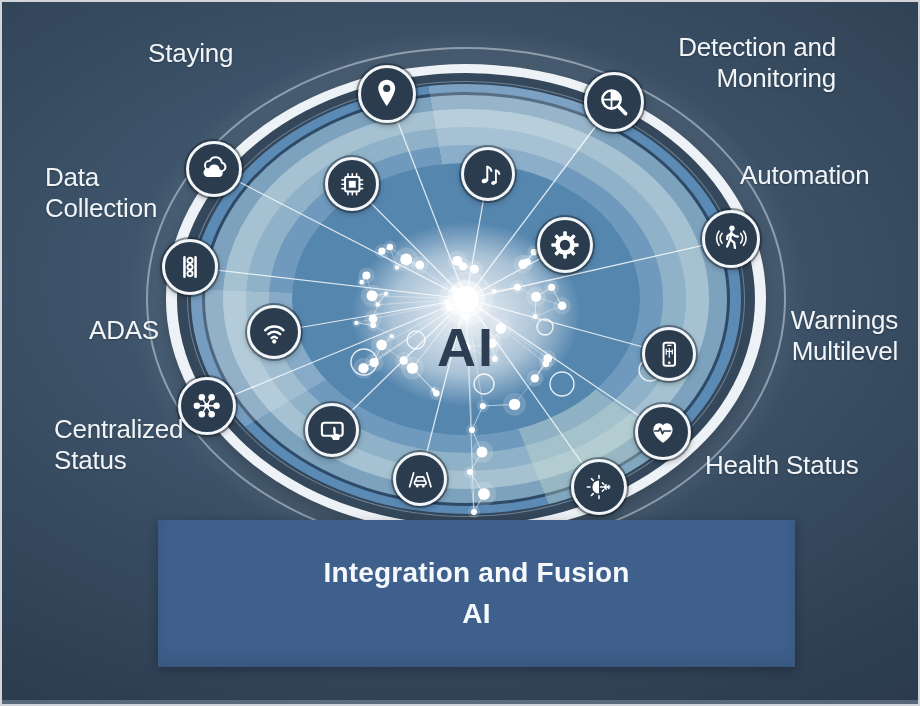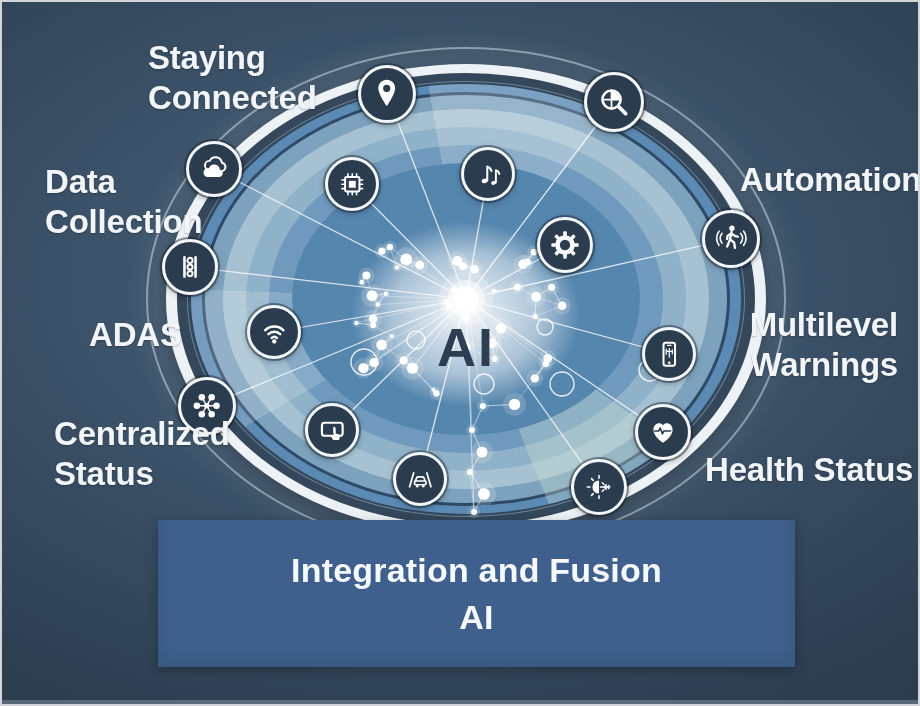--- a/index.html
+++ b/index.html
@@ -5,29 +5,29 @@
   html,body{margin:0;padding:0;background:#1e2a36;}
   .stage{position:relative;width:920px;height:706px;overflow:hidden;box-sizing:border-box;
     border:2px solid #d2d6da;
     background:radial-gradient(ellipse 115% 95% at 46% 40%, #47607a 0%, #3c5268 34%, #2e3f52 68%, #253443 100%);
     font-family:"Liberation Sans", sans-serif;}
   .ring{position:absolute;left:464px;top:297px;transform:translate(-50%,-50%);border-radius:50%;}
   .badge{position:absolute;border-radius:50%;background:#2b3c4f;border:3px solid #f2f6f8;
     box-shadow:0 0 0 2px rgba(22,33,46,.45), 0 2px 6px rgba(0,0,0,.35);
     display:flex;align-items:center;justify-content:center;box-sizing:border-box;z-index:6;}
   .badge svg{width:72%;height:72%;stroke:#fff;fill:none;stroke-linecap:round;stroke-linejoin:round;stroke-width:1.6;}
-  .lbl{position:absolute;color:#f2f5f8;font-weight:700;font-size:33px;line-height:1.2;
+  .lbl{position:absolute;color:#f2f5f8;font-weight:400;font-size:26px;line-height:1.2;
     letter-spacing:-.2px;text-shadow:0 1px 2px rgba(0,0,0,.25);z-index:8;white-space:nowrap;}
   .lbl.r{text-align:right;}
   .ai-label{position:absolute;left:384px;top:318px;width:160px;text-align:center;z-index:5;
     font-weight:700;font-size:54px;line-height:1;color:#2d3e52;letter-spacing:2px;}
   .banner{position:absolute;left:156px;top:518px;width:637px;height:147px;background:#3f608d;z-index:9;
     box-shadow:0 3px 10px rgba(0,0,0,.28), inset 0 -8px 16px rgba(0,0,0,.10);
     display:flex;flex-direction:column;align-items:center;justify-content:center;gap:13px;}
-  .banner div{color:#f6f9fc;font-weight:700;font-size:34px;line-height:1;letter-spacing:.2px;}
+  .banner div{color:#f6f9fc;font-weight:700;font-size:28px;line-height:1;letter-spacing:.2px;}
   #net{position:absolute;left:0;top:0;z-index:4;pointer-events:none;}
   .glow{position:absolute;left:464px;top:312px;width:310px;height:250px;transform:translate(-50%,-50%);border-radius:50%;z-index:3;
     background:radial-gradient(closest-side, rgba(255,255,255,.92), rgba(255,255,255,.5) 48%, rgba(255,255,255,0) 74%);}
   .bottom-strip{position:absolute;left:0;right:0;bottom:0;height:4px;background:rgba(190,205,220,.30);z-index:10;}
 </style>
 </head>
 <body>
 
 <div class="stage">
 
@@ -413,35 +413,38 @@
       <path d="M12 7.6a4.4 4.4 0 0 0 0 8.8z" fill="#fff" stroke="none"></path>
       <path d="M12 6.2V4.4M8.2 7.6L7 6.4M6 12H4.2M8.2 16.4L7 17.6M12 17.8v1.8" stroke-width="1.05"></path>
       <path d="M13 12h6.2M15.4 12l1.4-1.4M15.4 12l1.4 1.4M17.6 12l1-1M17.6 12l1 1M14.2 9.2l1 1M14.2 14.8l1-1" stroke-width="1.0"></path>
     </svg>
   </div>
 
   <div class="ai-label">AI</div>
 
   <div class="lbl" style="left:146px;top:36px;">
     <div>Staying</div>
-    <div>Connected</div>
+  </div>
+  <div class="lbl r" style="right:82px;top:30px;">
+    <div>Detection and</div>
+    <div>Monitoring</div>
   </div>
   <div class="lbl" style="left:43px;top:160px;">
     <div>Data</div>
     <div>Collection</div>
   </div>
   <div class="lbl" style="left:738px;top:158px;">
     <div>Automation</div>
   </div>
   <div class="lbl" style="left:55px;top:313px;margin-left:32px;">
     <div>ADAS</div>
   </div>
   <div class="lbl r" style="right:20px;top:303px;">
+    <div>Warnings</div>
     <div>Multilevel</div>
-    <div>Warnings</div>
   </div>
   <div class="lbl" style="left:52px;top:412px;">
     <div>Centralized</div>
     <div>Status</div>
   </div>
   <div class="lbl" style="left:703px;top:448px;">
     <div>Health Status</div>
   </div>
 
   <div class="banner">

